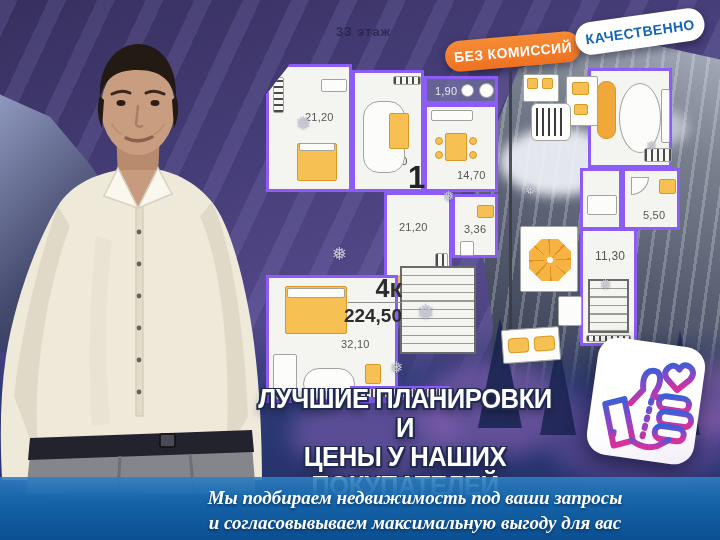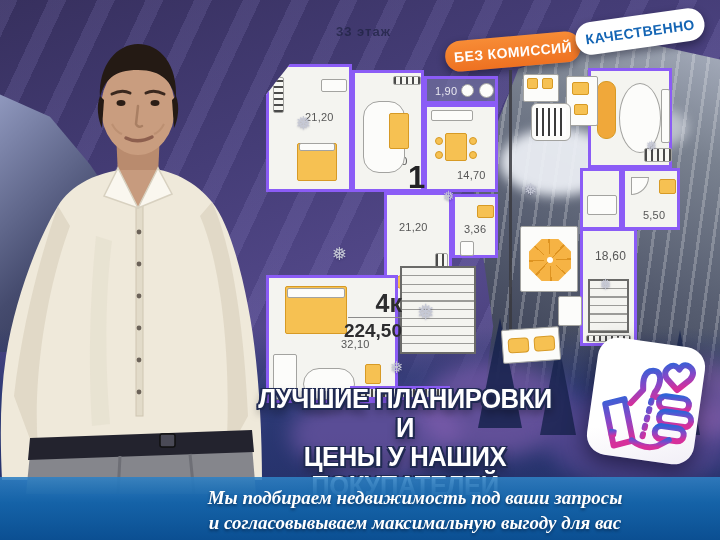--- a/index.html
+++ b/index.html
@@ -39,21 +39,21 @@
   .room{position:absolute;background:#f4f4f0;border:3px solid #8b5cf6;}
   .lbl{position:absolute;font-size:11px;color:#565656;letter-spacing:.2px;white-space:nowrap;}
   .furn-y{position:absolute;background:#f6c152;border:1.5px solid #d79a25;border-radius:2px;}
   .furn-w{position:absolute;background:#fcfcfa;border:1.5px solid #a3a3a0;border-radius:2px;}
   .stripe-v{background:repeating-linear-gradient(90deg,#4a4a4a 0 2px,#f7f7f3 2px 6px) !important;}
   .stripe-h{background:repeating-linear-gradient(0deg,#4a4a4a 0 2px,#f7f7f3 2px 6px) !important;}
   .stairs{position:absolute;border:2px solid #6a6a68;
      background:repeating-linear-gradient(180deg,#f4f4f0 0 7px,#9b9b98 7px 8.5px);}
   .flake{position:absolute;color:#c6c9d6;text-shadow:0 1px 2px rgba(30,30,70,.35);
      font-family:"DejaVu Sans",sans-serif;}
-  .unitbox{left:340px;top:276px;width:62px;text-align:right;color:#2d2d2f;margin-top:15px;}
+  .unitbox{left:340px;top:276px;width:62px;text-align:right;color:#2d2d2f;}
   .unitbox .u1{font-size:25px;font-weight:700;line-height:24px;}
   .unitbox hr{border:none;border-top:1.5px solid #8b8b8b;margin:2px 0 2px 8px;}
   .unitbox .u2{font-size:19px;font-weight:700;}
   .plannum{left:408px;top:160px;font-size:31px;font-weight:700;color:#232325;}
   .wall-line{background:rgba(58,58,64,.85);}
 
   
   .headline{left:238px;top:385px;width:334px;text-align:center;color:#fff;
      font-weight:800;text-transform:uppercase;transform:scaleX(.95);}
   .hl{font-size:27px;line-height:29px;letter-spacing:-.5px;
@@ -212,21 +212,21 @@
     <div class="furn-w" style="left:4px;top:24px;width:30px;height:20px"></div>
   </div>
 
   <div class="room" style="left:622px;top:168px;width:58px;height:62px">
     <div class="lbl" style="left:18px;top:38px">5,50</div>
     <div class="furn-y" style="left:34px;top:8px;width:17px;height:15px"></div>
     <div class="furn-w" style="left:6px;top:6px;width:18px;height:18px;border-radius:0 0 18px 0"></div>
   </div>
 
   <div class="room" style="left:580px;top:228px;width:57px;height:118px">
-    <div class="lbl" style="left:12px;top:18px;font-size:12px">18,60</div>
+    <div class="lbl" style="left:12px;top:18px;font-size:12px">11,30</div>
     <div class="stairs" style="left:5px;top:48px;width:41px;height:54px"></div>
     <div class="furn-w stripe-v" style="left:3px;top:104px;width:45px;height:7px"></div>
   </div>
 
   <div class="furn-w stripe-v" style="left:644px;top:148px;width:28px;height:14px"></div>
 
   <div class="furn-w" style="left:523px;top:74px;width:36px;height:28px">
     <div class="furn-y" style="left:3px;top:3px;width:11px;height:11px"></div>
     <div class="furn-y" style="left:18px;top:3px;width:11px;height:11px"></div>
   </div>

